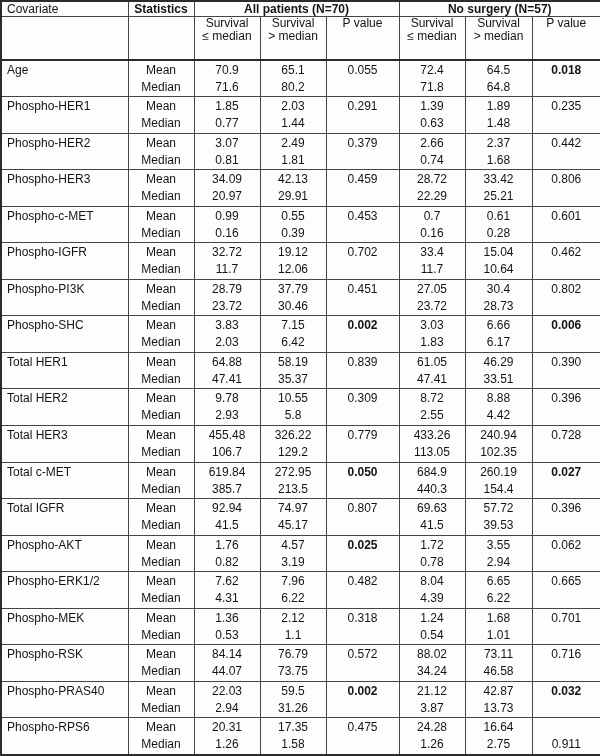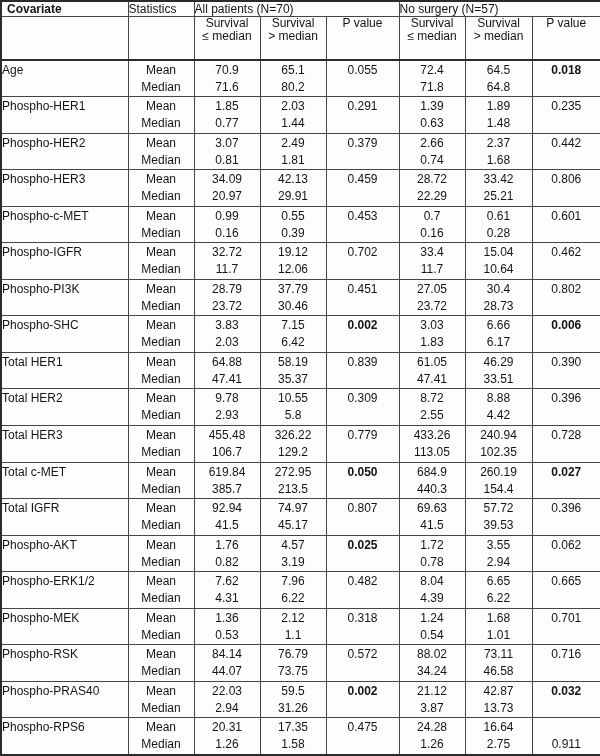--- a/index.html
+++ b/index.html
@@ -28,24 +28,25 @@
     padding: 0;
     vertical-align: top;
     overflow: hidden;
   }
   
   tr.h1 { height: 15px; }
   tr.h1 td { vertical-align: middle; }
   td.cov-h {
     text-align: left;
     padding-left: 5px;
+    font-weight: normal;
+  }
+  td.group-h, td.stat-h {
+    text-align: center;
     font-weight: bold;
-  }
-  td.group-h, td.stat-h {
-    font-weight: normal;
   }
   
   tr.h2 { height: 43px; }
   tr.h2 td { border-bottom: 2px solid #2b2b2b; }
   .subline {
     height: 13px;
     line-height: 13px;
     text-align: center;
     white-space: nowrap;
   }
@@ -54,20 +55,21 @@
   .line {
     height: 17px;
     line-height: 17px;
     text-align: center;
     white-space: nowrap;
   }
   .cov-line {
     height: 17px;
     line-height: 17px;
     text-align: left;
+    padding-left: 5px;
     white-space: nowrap;
   }
   .bold { font-weight: bold; }
 </style>
 </head>
 <body>
 
 <table>
   <colgroup>
     <col style="width:127px">

